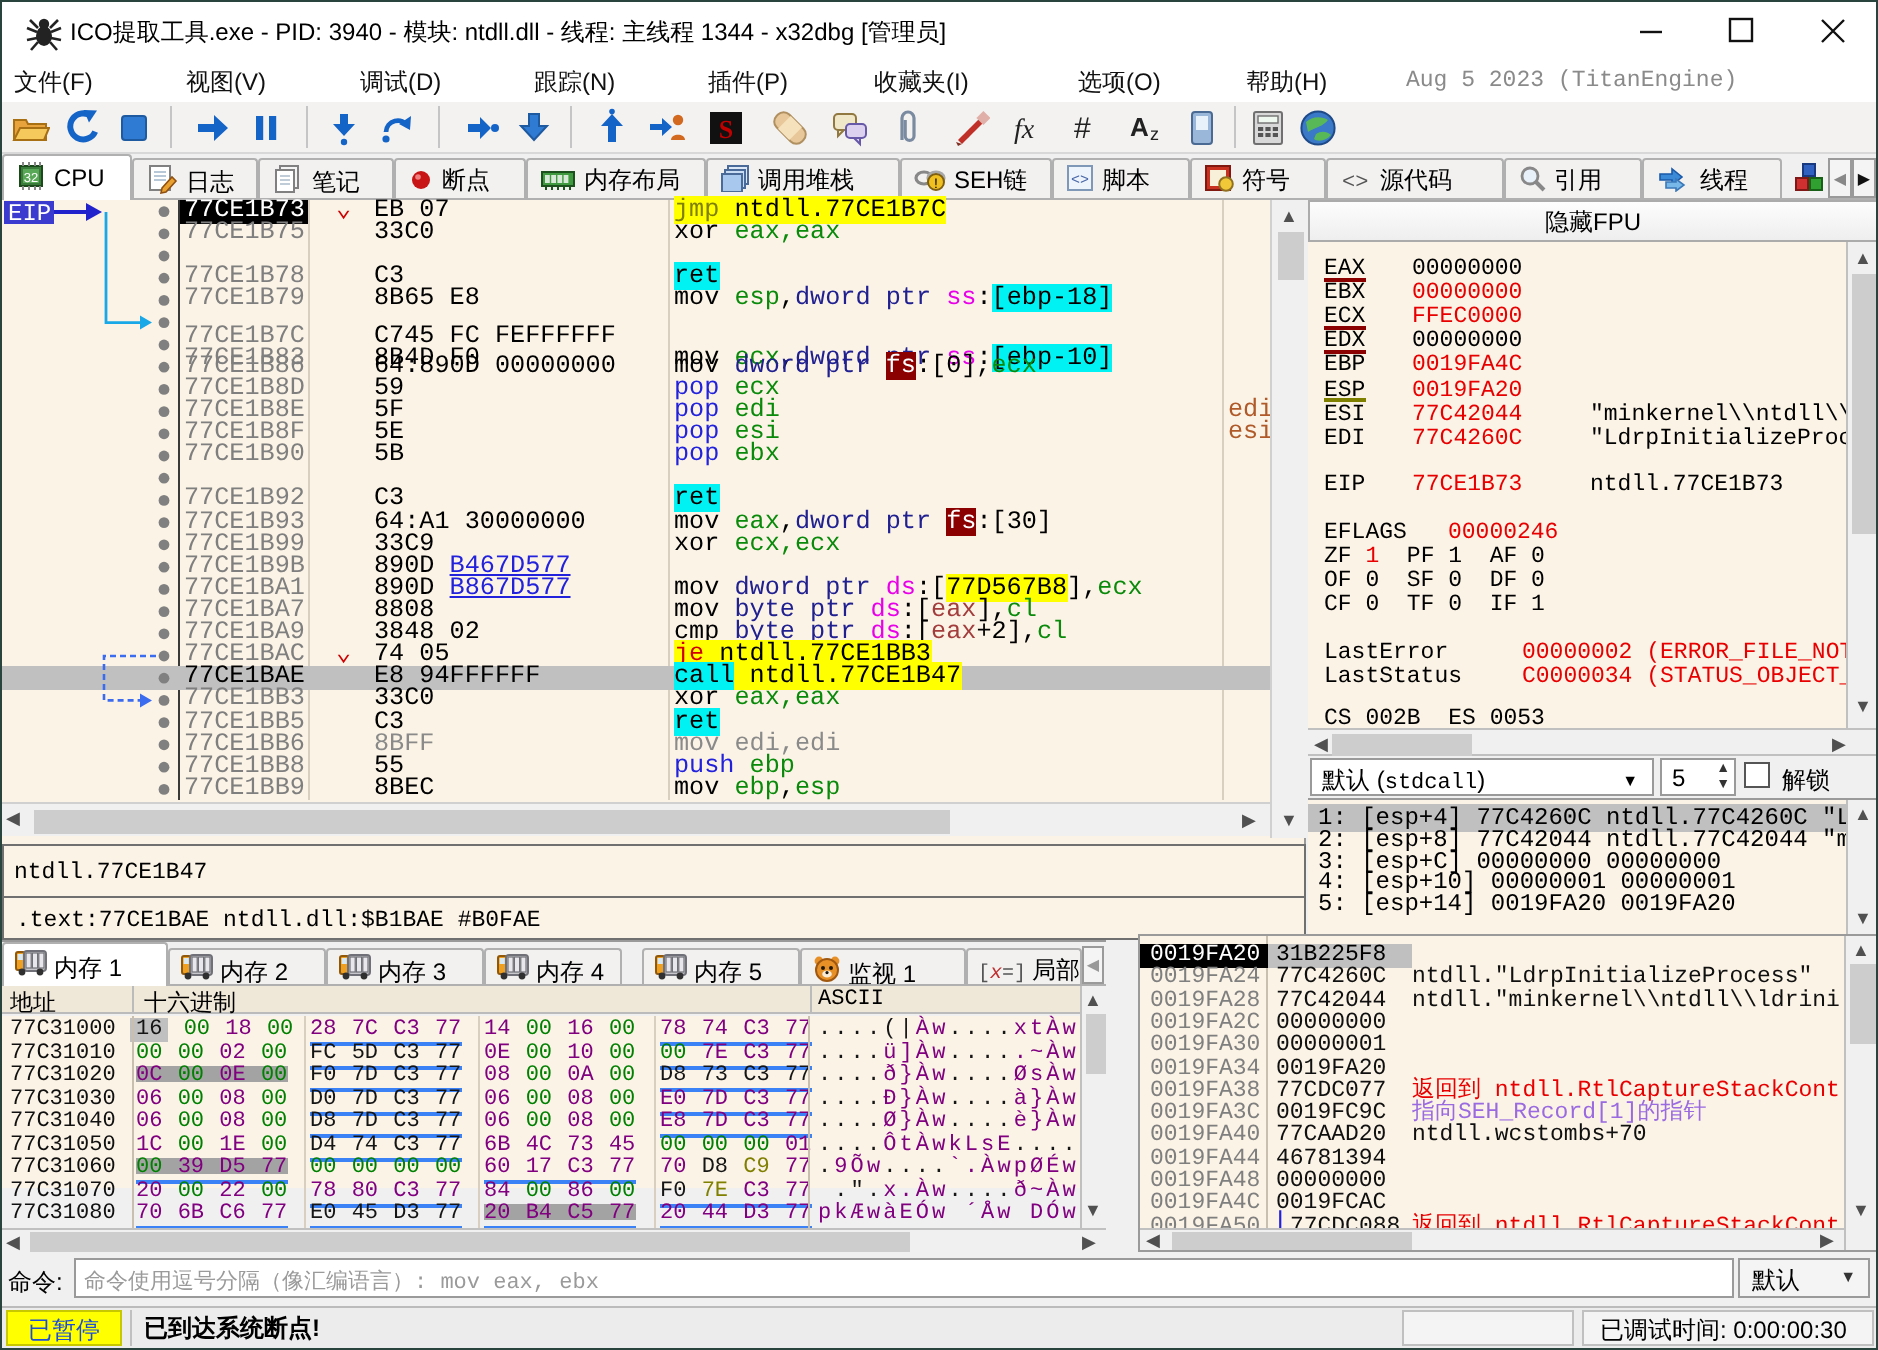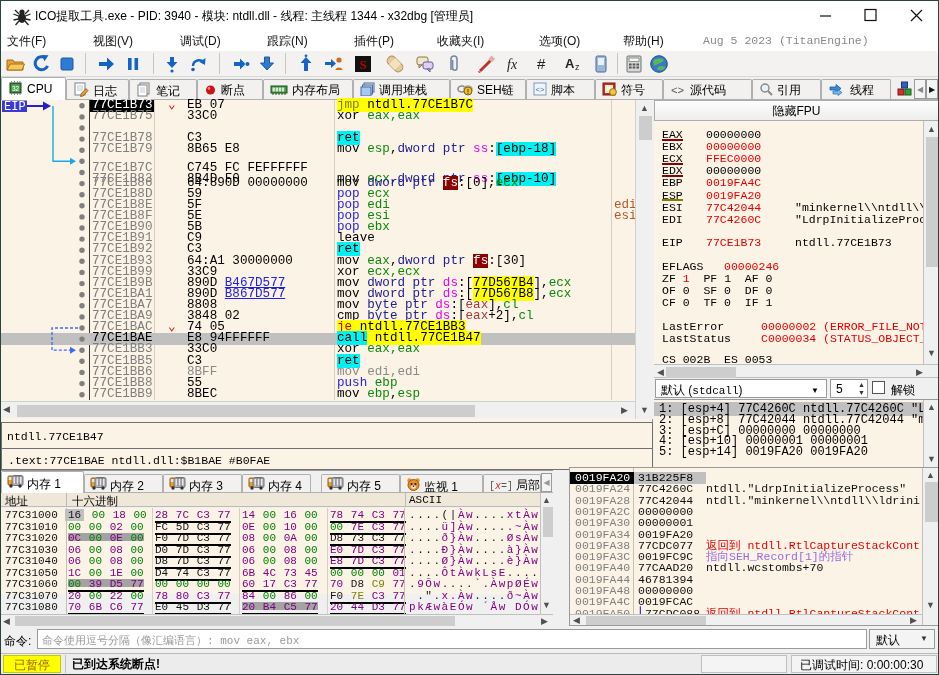--- a/index.html
+++ b/index.html
@@ -61,35 +61,35 @@
 #dumptabs{left:0;top:469px;width:564px;height:23px;background:#f0f0f0;border-top:1px solid #9a9a9a}
 .dtab{position:absolute;top:3px;height:19px;border:1px solid #b0b0b0;border-bottom:none;border-radius:2px 2px 0 0;background:#f2f1f0;font-size:12px;white-space:nowrap;overflow:hidden}
 .dtab.sel{top:0;height:22px;background:#fff;z-index:3}
 #dump{left:0;top:492px;width:552px;height:133px;background:#fbf3e6}
 #dumphead{left:0;top:492px;width:552px;height:14px;background:#efe7d8;border-bottom:1px solid #bbb;font-size:11.5px}
 .xrow{position:absolute;left:0;width:552px;height:11.5px;font-size:11px;line-height:11.5px;font-family:"Liberation Mono",monospace;white-space:pre}
 .xrow b{font-weight:normal;color:#800080}
 .asc{letter-spacing:1.55px}
 .xrow i{font-style:normal;color:#151515}
 .z{color:#008000}.pu{color:#800080}.dk{color:#151515}.olv{color:#7f7f00}
-.ulred{border-bottom:2px solid #000000}
+.ulred{border-bottom:2px solid #3b82f6}
 .ulnavy{border-bottom:8px solid #a3a3a3}
 
 #stack{left:568px;top:466px;width:371px;height:159px;background:#fbf3e6;border:1px solid #9a9a9a;overflow:hidden}
 .srow{position:absolute;font-size:11.5px;line-height:12px;font-family:"Liberation Mono",monospace;white-space:pre}
 #ssep{position:absolute;left:63px;top:0;width:1px;height:146px;background:#c8bfae}
 .vio{color:#9a6ae0}
 
 #cmd{left:0;top:625px;width:937px;height:27px;background:#f0f0f0}
 #cmd .lbl{position:absolute;left:3px;top:7px;font-size:12px}
 #cmdin{position:absolute;left:36px;top:3px;width:830px;height:20px;background:#fff;border:1px solid #9a9a9a;font-size:11px;font-family:"Liberation Mono",monospace;color:#9a9a9a;padding:3px 0 0 4px}
 #cmddef{position:absolute;left:868px;top:3px;width:66px;height:20px;background:#f4f4f4;border:1px solid #9a9a9a;font-size:12px;padding:2px 0 0 6px}
 
 #status{left:0;top:652px;width:937px;height:21px;background:#ececec;border-top:1px solid #bbb}
-#paused{position:absolute;left:2px;top:1px;width:58px;height:18px;background:#ffff00;color:#a16207;font-size:12px;text-align:center;line-height:18px;border:1px solid #c8c800}
+#paused{position:absolute;left:2px;top:1px;width:58px;height:18px;background:#ffff00;color:#1d4ed8;font-size:12px;text-align:center;line-height:18px;border:1px solid #c8c800}
 #sysbp{position:absolute;left:64px;top:1px;height:18px;font-size:12px;font-weight:bold;line-height:18px;padding:0 6px;border-left:1px solid #c0c0c0}
 #dbgtime{position:absolute;left:790px;top:1px;width:146px;height:18px;font-size:12px;line-height:18px;border:1px solid #c0c0c0;background:#f4f4f4;padding-left:8px}
 #timeseg{position:absolute;left:700px;top:1px;width:86px;height:18px;border:1px solid #c0c0c0;background:#f4f4f4}
 </style></head><body>
 <div id="win">
 
 <div class="abs" id="title">
 <svg class="abs" style="left:11px;top:5px" width="20" height="20" viewBox="0 0 20 20">
 <ellipse cx="10" cy="12" rx="4" ry="5" fill="#222"></ellipse>
         <circle cx="10" cy="6" r="2.6" fill="#222"></circle>
@@ -321,25 +321,24 @@
       <div class="drow" style="top:11.1px;"><span class="a">77CE1B75</span><span class="by">33C0</span><span class="co">xor <span class="g">eax,eax</span></span></div>
       <div class="drow" style="top:33.3px;"><span class="a">77CE1B78</span><span class="by">C3</span><span class="co"><span class="cbg">ret</span></span></div>
       <div class="drow" style="top:44.4px;"><span class="a">77CE1B79</span><span class="by">8B65 E8</span><span class="co">mov <span class="g">esp</span>,<span class="nv">dword ptr</span> <span class="sg">ss</span>:<span class="cbg">[ebp-18]</span></span></div>
       <div class="drow" style="top:63px;"><span class="a">77CE1B7C</span><span class="by">C745 FC FEFFFFFF</span></div>
       <div class="drow" style="top:74px;"><span class="a">77CE1B83</span><span class="by">8B4D F0</span><span class="co">mov <span class="g">ecx</span>,<span class="nv">dword ptr</span> <span class="sg">ss</span>:<span class="cbg">[ebp-10]</span></span></div>
       <div class="drow" style="top:77.8px;"><span class="a">77CE1B86</span><span class="by">64:890D 00000000</span><span class="co">mov <span class="nv">dword ptr</span> <span class="fsb">fs</span>:[0],<span class="g">ecx</span></span></div>
       <div class="drow" style="top:88.9px;"><span class="a">77CE1B8D</span><span class="by">59</span><span class="co"><span class="bl2">pop</span> <span class="g">ecx</span></span></div>
       <div class="drow" style="top:100.0px;"><span class="a">77CE1B8E</span><span class="by">5F</span><span class="co"><span class="bl2">pop</span> <span class="g">edi</span></span><span class="cm">edi</span></div>
       <div class="drow" style="top:111.1px;"><span class="a">77CE1B8F</span><span class="by">5E</span><span class="co"><span class="bl2">pop</span> <span class="g">esi</span></span><span class="cm">esi</span></div>
       <div class="drow" style="top:122.2px;"><span class="a">77CE1B90</span><span class="by">5B</span><span class="co"><span class="bl2">pop</span> <span class="g">ebx</span></span></div>
-      <div class="drow" style="top:133.3px;"><span class="a">77CE1B91</span><span class="by">C9</span><span class="co">leave</span></div>
       <div class="drow" style="top:144.4px;"><span class="a">77CE1B92</span><span class="by">C3</span><span class="co"><span class="cbg">ret</span></span></div>
       <div class="drow" style="top:155.5px;"><span class="a">77CE1B93</span><span class="by">64:A1 30000000</span><span class="co">mov <span class="g">eax</span>,<span class="nv">dword ptr</span> <span class="fsb">fs</span>:[30]</span></div>
       <div class="drow" style="top:166.6px;"><span class="a">77CE1B99</span><span class="by">33C9</span><span class="co">xor <span class="g">ecx,ecx</span></span></div>
-      <div class="drow" style="top:177.8px;"><span class="a">77CE1B9B</span><span class="by">890D <span class="ublue">B467D577</span></span><span class="co">mov <span class="nv">dword ptr</span> <span class="sg">ds</span>:[<span class="ybg">77D567B4</span>],<span class="g">ecx</span></span></div>
+      <div class="drow" style="top:177.8px;"><span class="a">77CE1B9B</span><span class="by">890D <span class="ublue">B467D577</span></span></div>
       <div class="drow" style="top:188.9px;"><span class="a">77CE1BA1</span><span class="by">890D <span class="ublue">B867D577</span></span><span class="co">mov <span class="nv">dword ptr</span> <span class="sg">ds</span>:[<span class="ybg">77D567B8</span>],<span class="g">ecx</span></span></div>
       <div class="drow" style="top:200.0px;"><span class="a">77CE1BA7</span><span class="by">8808</span><span class="co">mov <span class="nv">byte ptr</span> <span class="sg">ds</span>:[<span class="br">eax</span>],<span class="g">cl</span></span></div>
       <div class="drow" style="top:211.1px;"><span class="a">77CE1BA9</span><span class="by">3848 02</span><span class="co">cmp <span class="nv">byte ptr</span> <span class="sg">ds</span>:[<span class="br">eax</span>+2],<span class="g">cl</span></span></div>
       <div class="drow" style="top:222.2px;"><span class="a">77CE1BAC</span><span class="by"><span class="rd" style="position:absolute;left:-19px">⌄</span>74 05</span><span class="co"><span class="ybg"><span class="rd">je</span> ntdll.77CE1BB3</span></span></div>
       <div class="drow" style="top:233.3px;background:#c0c0c0;"><span class="a" style="color:#000">77CE1BAE</span><span class="by">E8 94FFFFFF</span><span class="co"><span class="cbg">call</span><span class="ybg"> ntdll.77CE1B47</span></span></div>
       <div class="drow" style="top:244.4px;"><span class="a">77CE1BB3</span><span class="by">33C0</span><span class="co">xor <span class="g">eax,eax</span></span></div>
       <div class="drow" style="top:255.5px;"><span class="a">77CE1BB5</span><span class="by">C3</span><span class="co"><span class="cbg">ret</span></span></div>
       <div class="drow" style="top:266.6px;"><span class="a">77CE1BB6</span><span class="by"><span class="gy">8BFF</span></span><span class="co"><span class="gy">mov edi,edi</span></span></div>
       <div class="drow" style="top:277.8px;"><span class="a">77CE1BB8</span><span class="by">55</span><span class="co"><span class="bl2">push</span> <span class="g">ebp</span></span></div>
       <div class="drow" style="top:288.9px;"><span class="a">77CE1BB9</span><span class="by">8BEC</span><span class="co">mov <span class="g">ebp</span>,<span class="g">esp</span></span></div>

